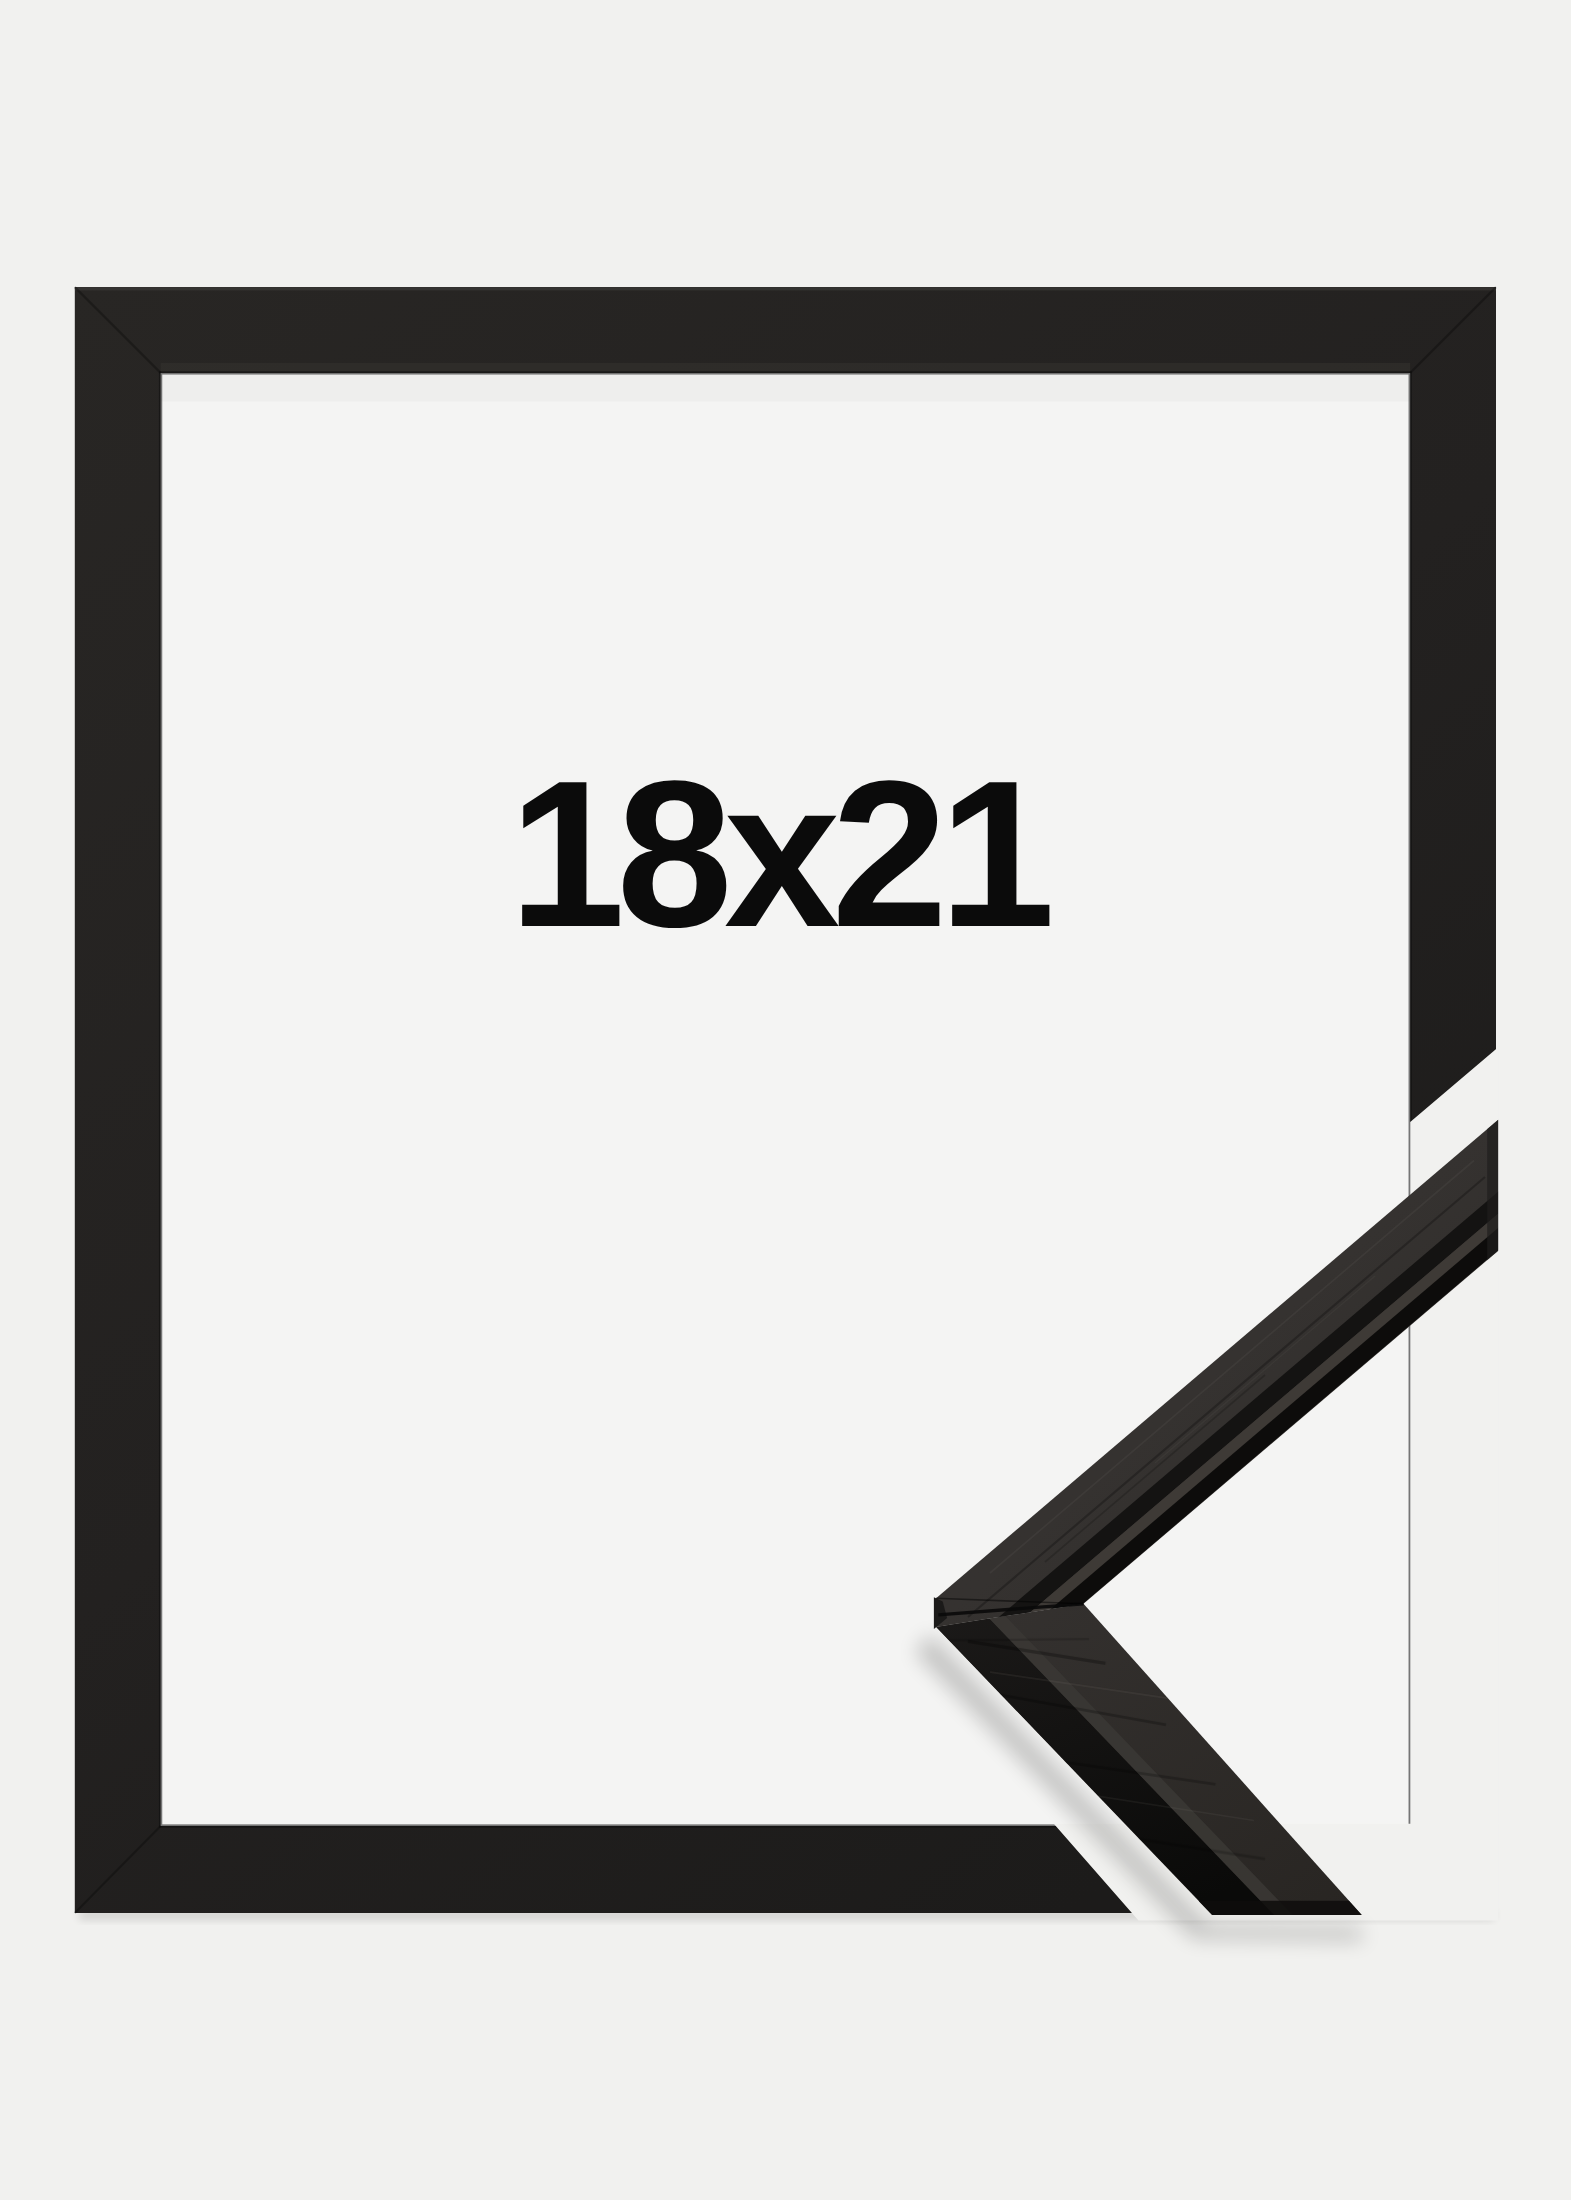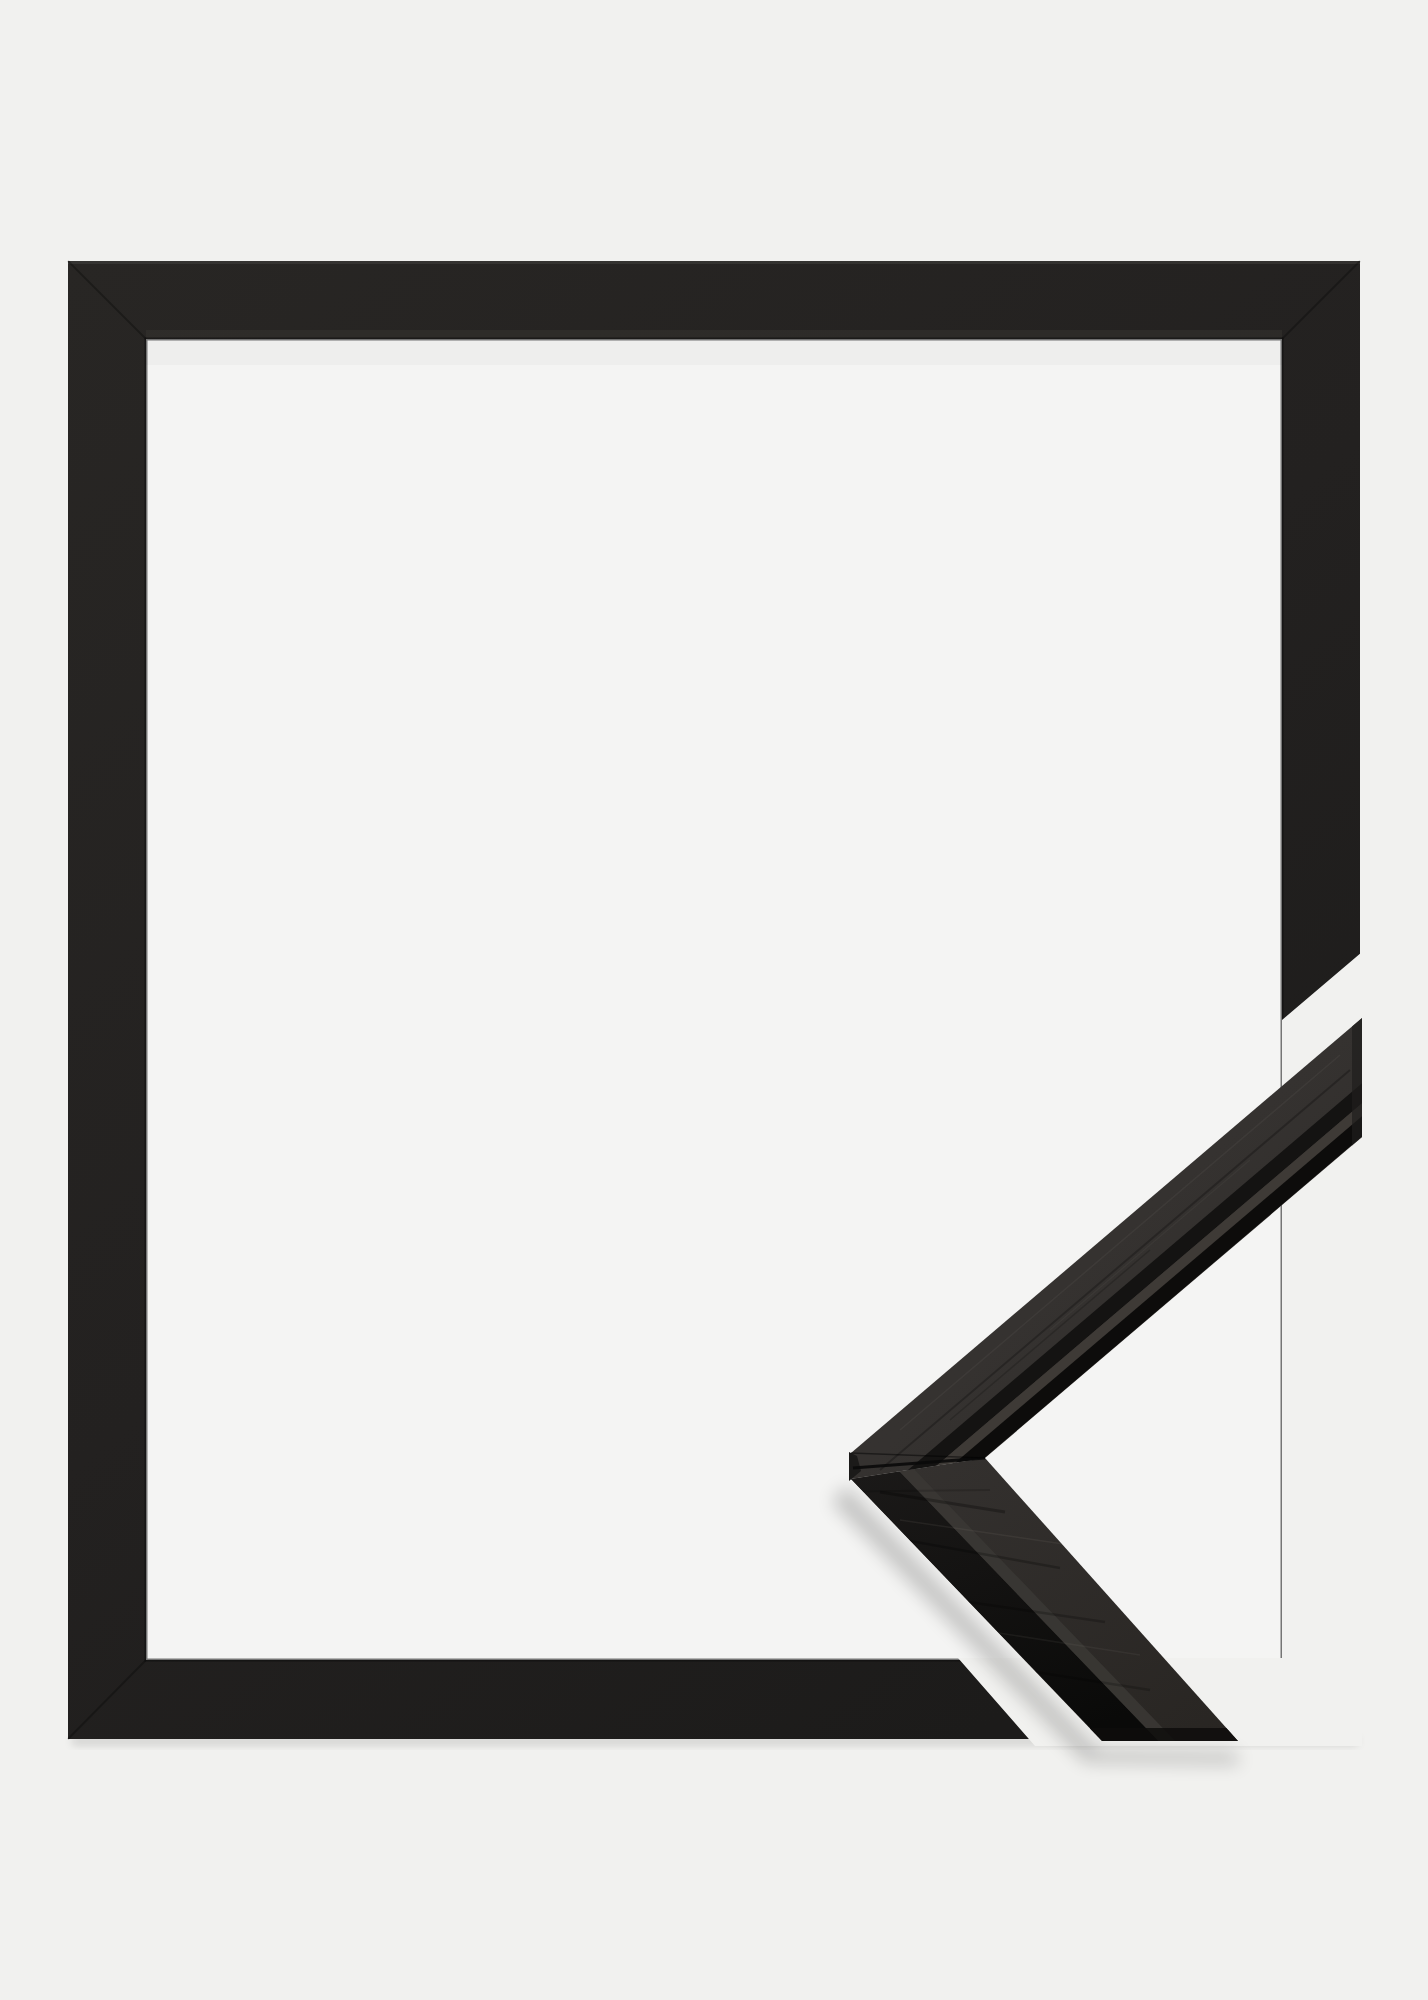--- a/index.html
+++ b/index.html
@@ -130,13 +130,14 @@
 
         <rect x="1352" y="1000" width="10" height="150" fill="#201e1d" opacity="0.7"></rect>
       </g>
     </g>
 
     <polygon points="849,1452 849,1481 861,1471 857,1456" fill="#1b1a19"></polygon>
     <line x1="853" y1="1468" x2="985" y2="1458" stroke="#0a0a0a" stroke-width="3" opacity="0.9"></line>
     <line x1="851" y1="1453" x2="985" y2="1458" stroke="#000000" stroke-width="1.5" opacity="0.45"></line>
   </svg>
 
+  <div class="size-label">18x21</div>
 </div>
 
 </body></html>

